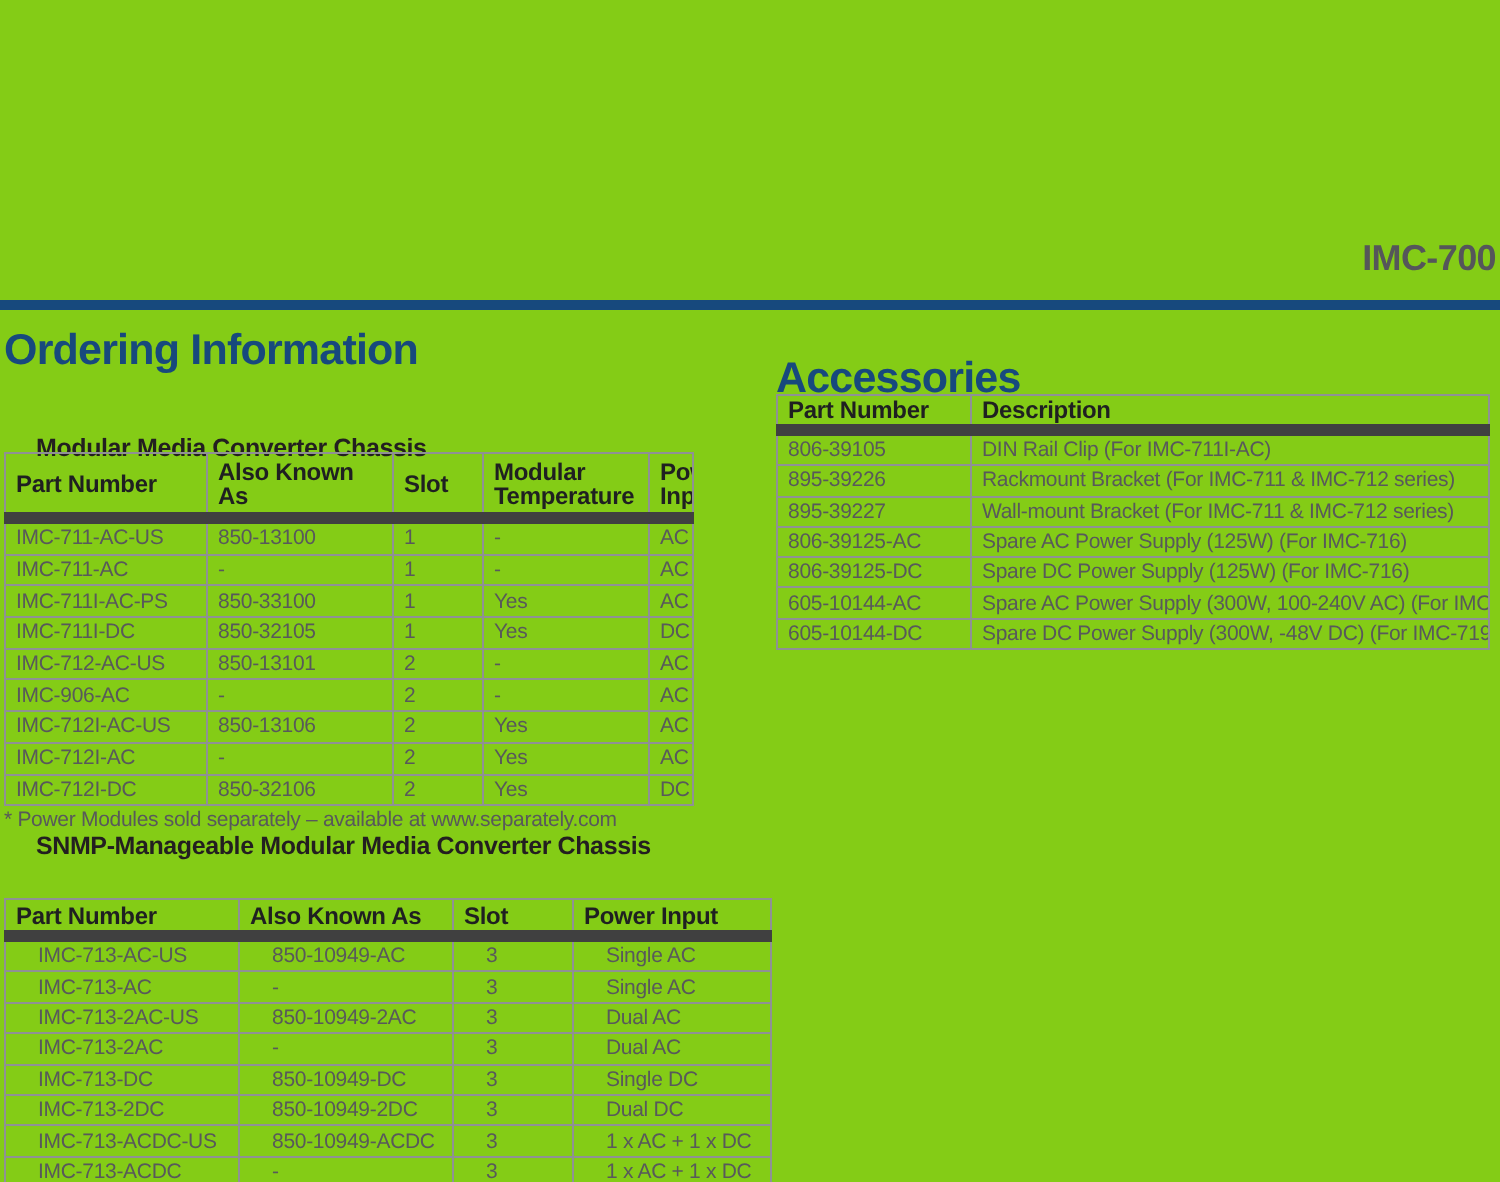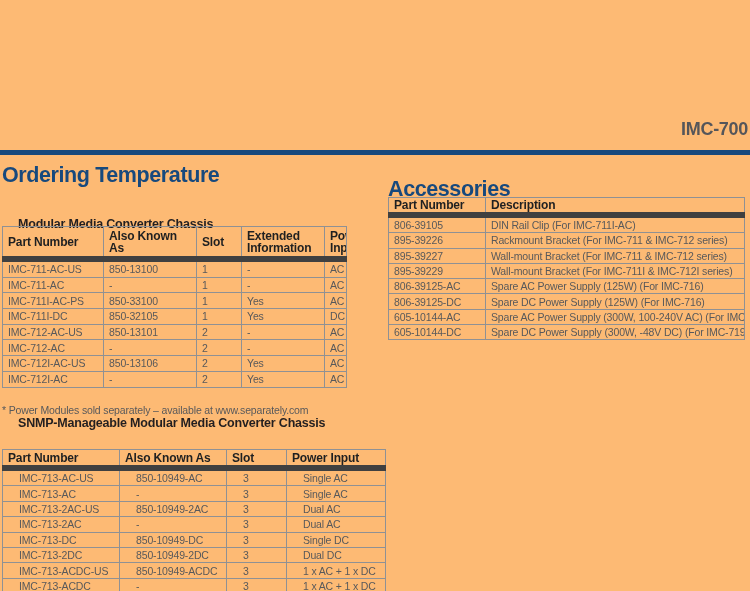--- a/index.html
+++ b/index.html
@@ -5,21 +5,21 @@
   html, body { margin: 0; padding: 0; }
   body {
     width: 750px; height: 591px;
     background: #ffffff;
     font-family: "Liberation Sans", sans-serif;
     -webkit-font-smoothing: antialiased;
   }
   .page {
     position: relative;
     width: 750px; height: 591px;
-    background: #fdba74;
+    background: #84cc16;
     overflow: hidden;
   }
   .product-code {
     position: absolute;
     top: 119px; right: 2px;
     font-size: 18px; font-weight: 700;
     color: #55565a;
     letter-spacing: -0.3px;
   }
   .header-rule {
@@ -105,31 +105,31 @@
 </style>
 </head>
 <body>
 
 <div class="page">
 
   <div class="product-code">IMC-700</div>
 
   <div class="header-rule"></div>
 
-  <h1 class="section-title" id="ordering-title">Ordering Temperature</h1>
+  <h1 class="section-title" id="ordering-title">Ordering Information</h1>
 
   <h2 class="subsection-title" id="modular-title">Modular Media Converter Chassis</h2>
 
   <table class="t" id="table1">
       <thead>
         <tr>
           <th>Part Number</th>
           <th>Also Known As</th>
           <th>Slot</th>
-          <th>Extended Information</th>
+          <th>Modular Temperature</th>
           <th>Power Input</th>
         </tr>
       </thead>
       <tbody>
         <tr>
           <td>IMC-711-AC-US</td>
           <td>850-13100</td>
           <td>1</td>
           <td>-</td>
           <td>AC</td>
@@ -156,39 +156,46 @@
           <td>DC</td>
         </tr>
         <tr>
           <td>IMC-712-AC-US</td>
           <td>850-13101</td>
           <td>2</td>
           <td>-</td>
           <td>AC</td>
         </tr>
         <tr>
-          <td>IMC-712-AC</td>
+          <td>IMC-906-AC</td>
           <td>-</td>
           <td>2</td>
           <td>-</td>
           <td>AC</td>
         </tr>
         <tr>
           <td>IMC-712I-AC-US</td>
           <td>850-13106</td>
           <td>2</td>
           <td>Yes</td>
           <td>AC</td>
         </tr>
         <tr>
           <td>IMC-712I-AC</td>
           <td>-</td>
           <td>2</td>
           <td>Yes</td>
           <td>AC</td>
+        </tr>
+        <tr>
+          <td>IMC-712I-DC</td>
+          <td>850-32106</td>
+          <td>2</td>
+          <td>Yes</td>
+          <td>DC</td>
         </tr>
       </tbody>
     </table>
 
   <div class="footnote">* Power Modules sold separately – available at www.separately.com</div>
 
   <h2 class="subsection-title" id="snmp-title">SNMP-Manageable Modular Media Converter Chassis</h2>
 
   <table class="t" id="table2">
       <thead>
@@ -267,24 +274,20 @@
         </tr>
         <tr>
           <td>895-39226</td>
           <td>Rackmount Bracket (For IMC-711 &amp; IMC-712 series)</td>
         </tr>
         <tr>
           <td>895-39227</td>
           <td>Wall-mount Bracket (For IMC-711 &amp; IMC-712 series)</td>
         </tr>
         <tr>
-          <td>895-39229</td>
-          <td>Wall-mount Bracket (For IMC-711I &amp; IMC-712I series)</td>
-        </tr>
-        <tr>
           <td>806-39125-AC</td>
           <td>Spare AC Power Supply (125W) (For IMC-716)</td>
         </tr>
         <tr>
           <td>806-39125-DC</td>
           <td>Spare DC Power Supply (125W) (For IMC-716)</td>
         </tr>
         <tr>
           <td>605-10144-AC</td>
           <td>Spare AC Power Supply (300W, 100-240V AC) (For IMC-719)</td>

